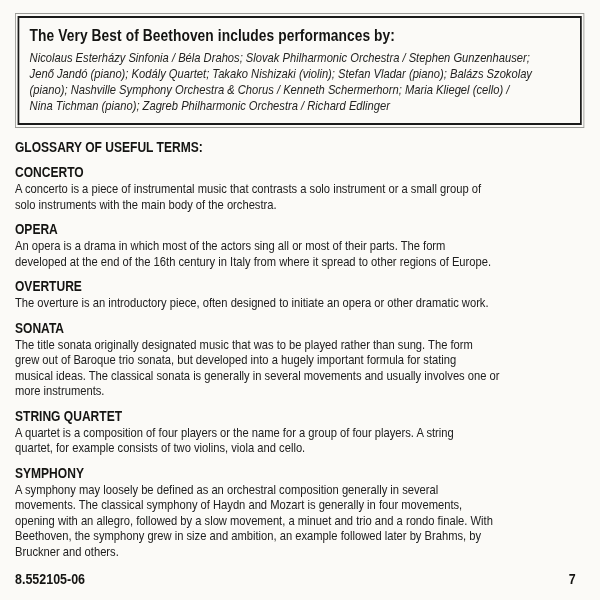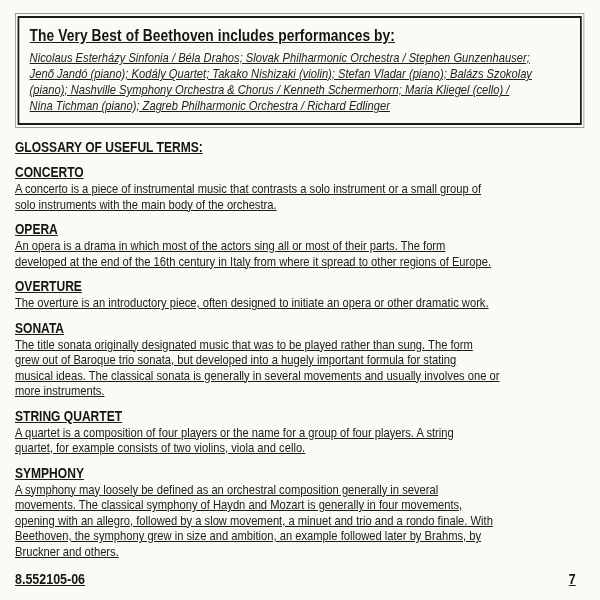--- a/index.html
+++ b/index.html
@@ -13,21 +13,20 @@
     overflow: hidden;
     font-family: "Liberation Sans", sans-serif;
     color: #1d1d1b;
   }
   .page {
     box-sizing: border-box;
     width: 600px;
     height: 600px;
     padding: 13px 0 0 15px;
     background: #fbfaf7;
-    text-decoration: underline;
   }
   
   .condense {
     width: 662px;
     transform: scaleX(0.86);
     transform-origin: top left;
   }
   .performers-box {
     border: 2px solid #1a1a1a;
     outline: 1px solid #9a9a96;

